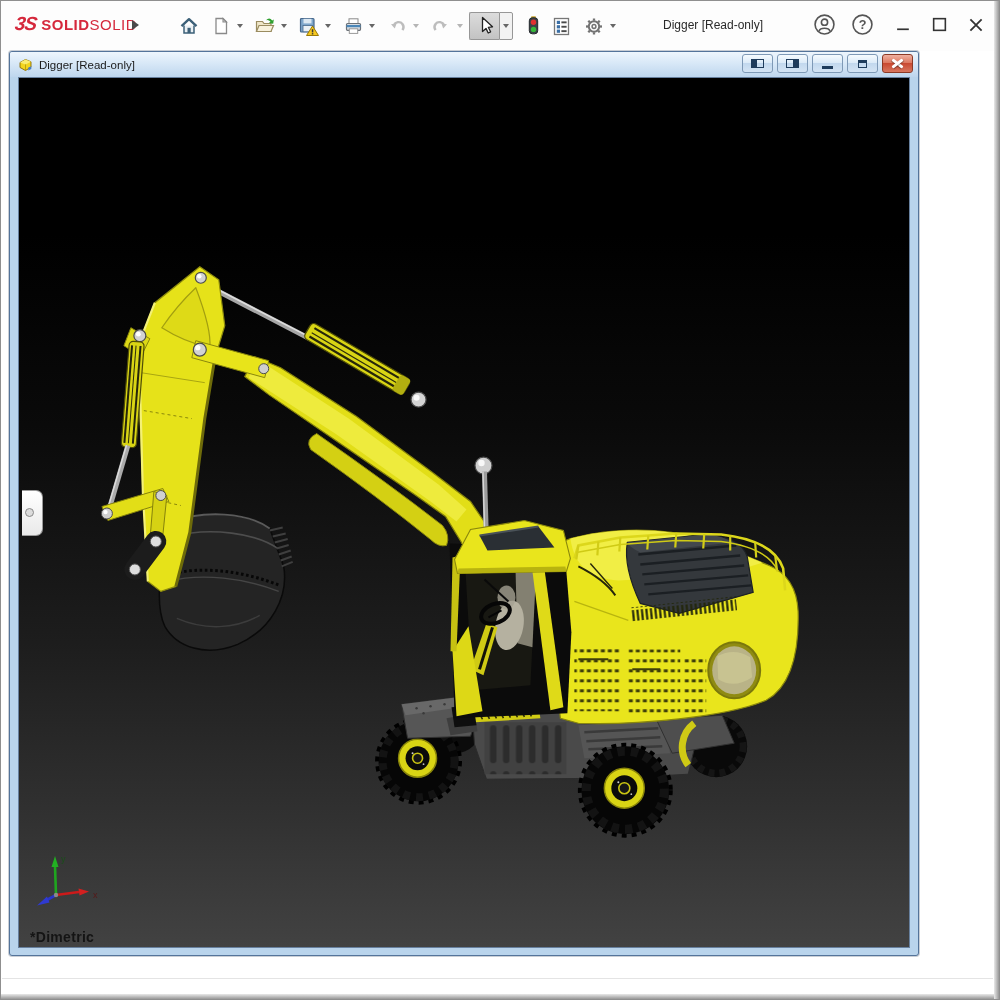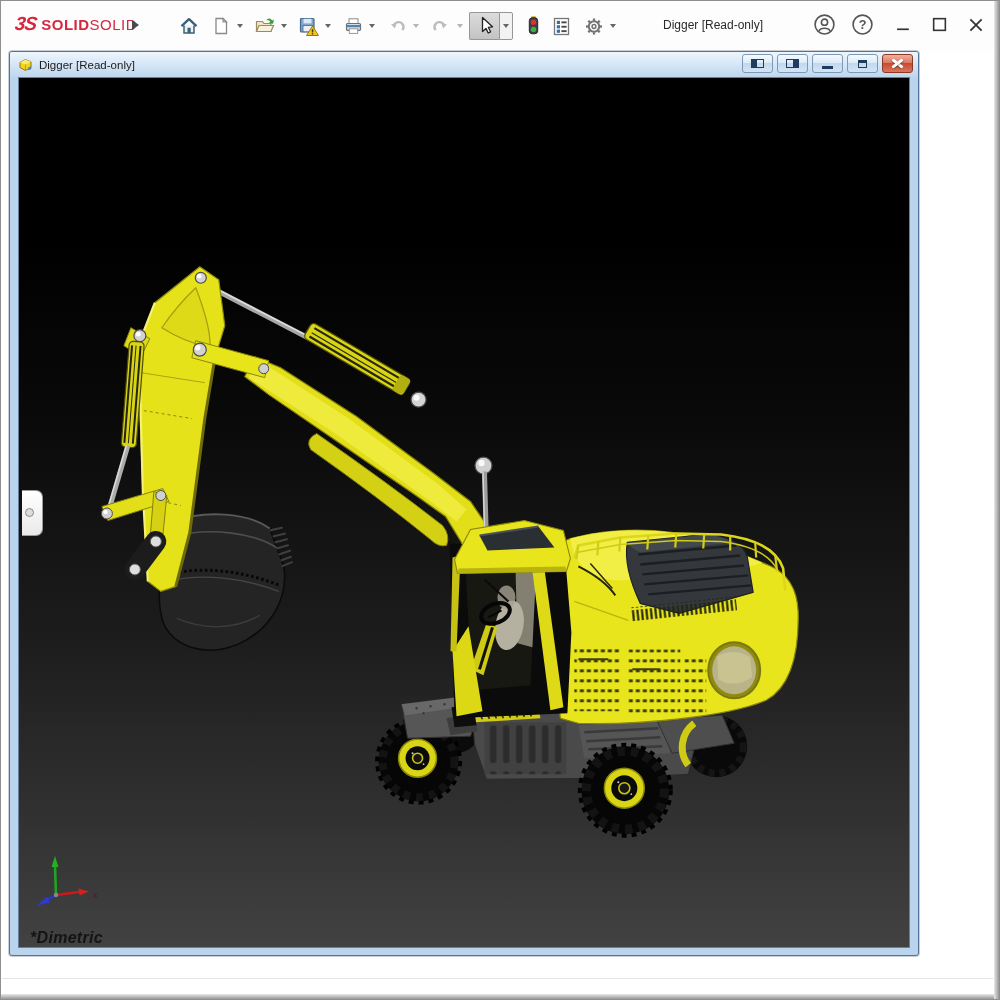--- a/index.html
+++ b/index.html
@@ -50,21 +50,21 @@
   .x-glyph::before{transform:rotate(38deg);} .x-glyph::after{transform:rotate(-38deg);}
   
   .viewport{position:absolute;left:8px;top:25px;width:892px;height:871px;border:1px solid #67809e;
             background:linear-gradient(180deg,#000 0%,#000 18%,#0a0a0a 40%,#1d1d1d 65%,#313131 85%,#424242 100%);overflow:hidden;}
   .model-svg{position:absolute;left:0;top:0;}
   .fm-tab{position:absolute;left:3px;top:412px;width:21px;height:46px;background:linear-gradient(#ffffff,#e9e9e9);
           border:1px solid #9a9a9a;border-left:none;border-radius:0 7px 7px 0;cursor:pointer;}
   .fm-tab .dot{position:absolute;left:3px;top:17px;width:9px;height:9px;border-radius:50%;
           background:#dcdcdc;border:1px solid #8a8a8a;}
   .triad{position:absolute;left:0px;top:772px;}
-  .view-label{position:absolute;left:11px;top:851px;font-size:16px;font-weight:bold;color:#141414;letter-spacing:.3px;font-style:italic;}
+  .view-label{position:absolute;left:11px;top:851px;font-size:14px;font-weight:bold;color:#141414;letter-spacing:.3px;}
   
   .statusline{position:absolute;left:1px;right:6px;top:977px;height:1px;background:#e4e4e4;}
   .bottom-edge{position:absolute;left:0;bottom:0;width:100%;height:5px;background:linear-gradient(#e9e9e9,#989898);}
   .right-edge{position:absolute;right:0;top:0;width:5px;height:100%;background:linear-gradient(90deg,#e9e9e9,#989898);}
 </style>
 </head>
 <body>
 
 <div class="app">
 

